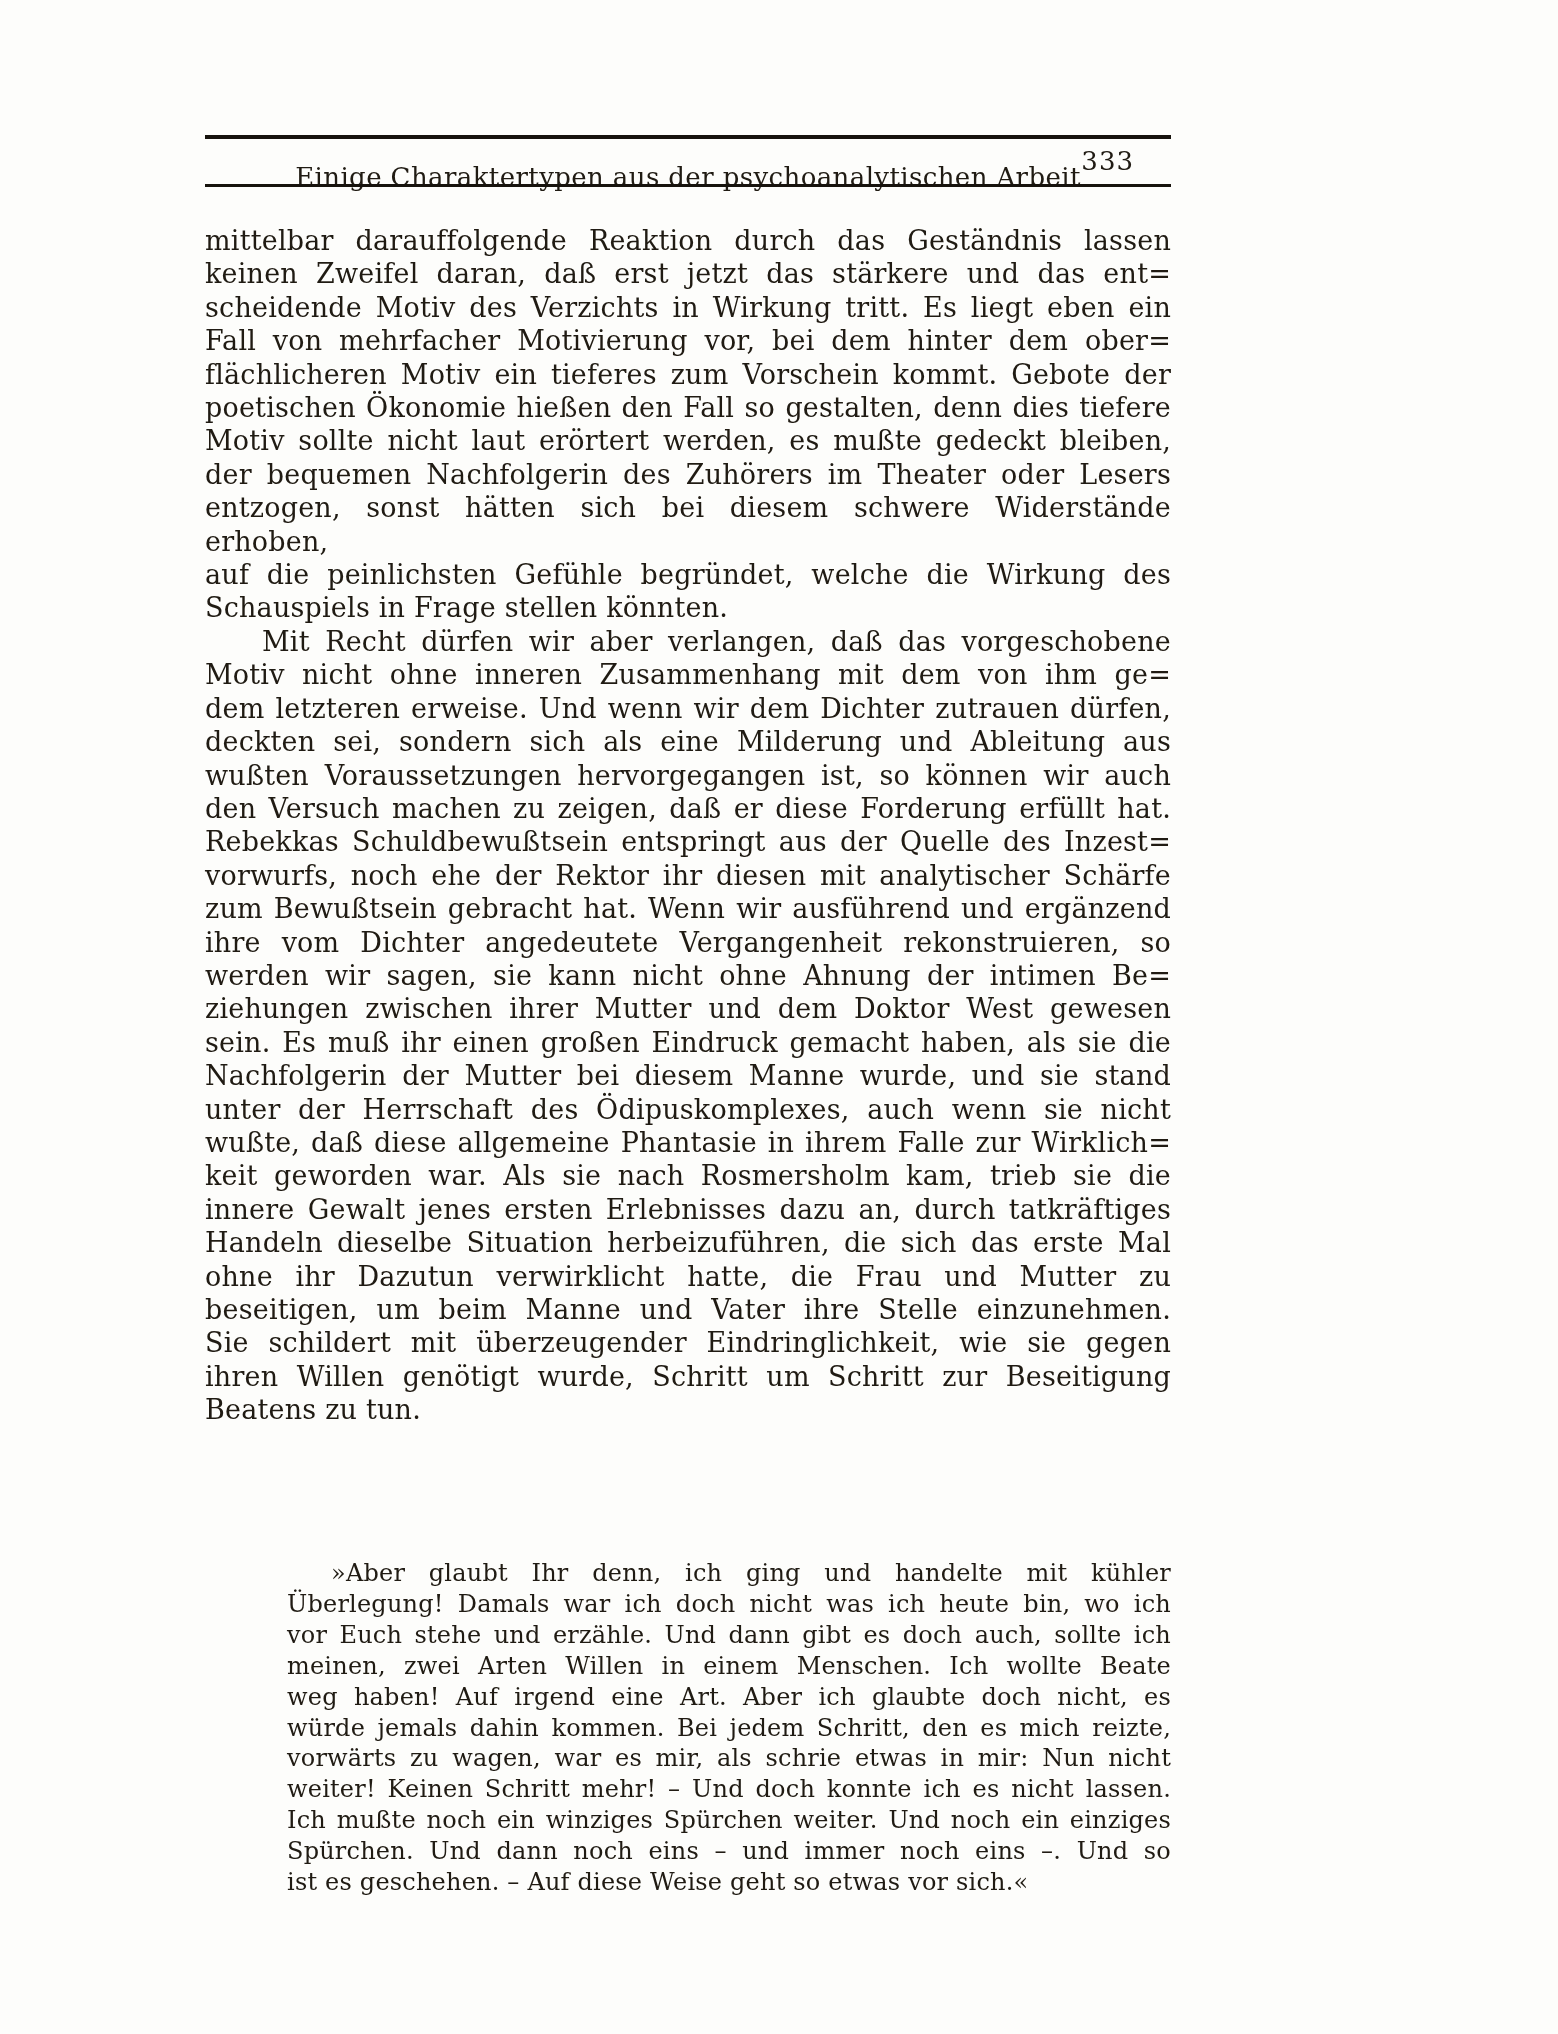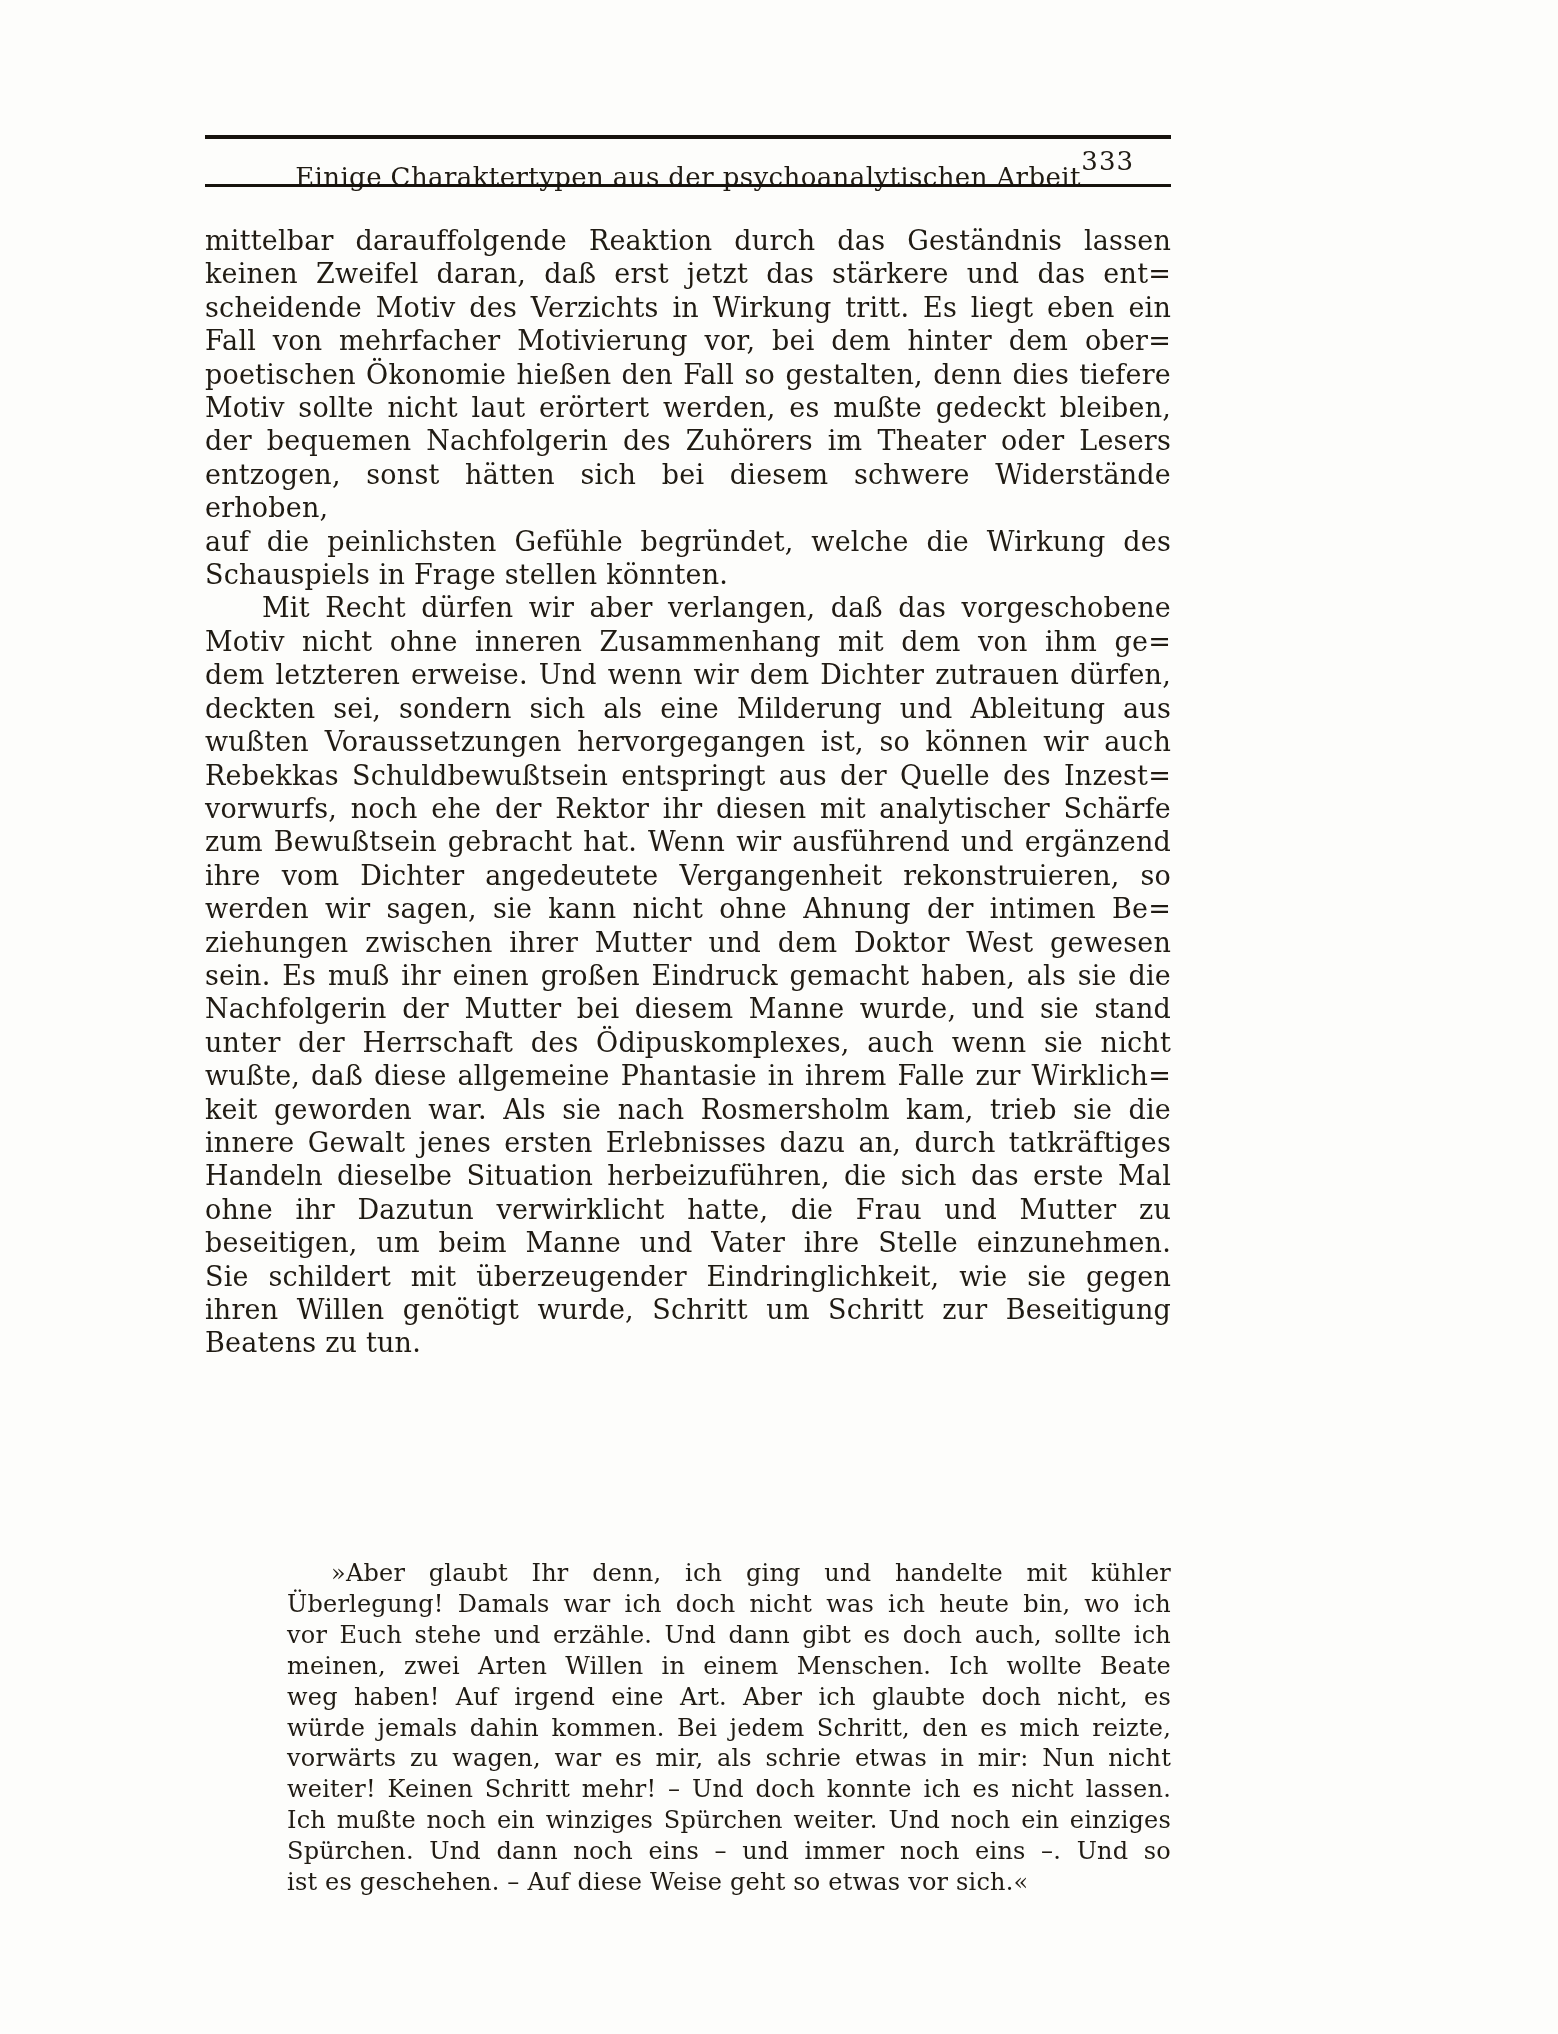--- a/index.html
+++ b/index.html
@@ -94,31 +94,33 @@
     <div class="head-num">333</div>
   </div>
 
   <div class="rule rule-bottom"></div>
 
   <div class="body-text">
       <div class="line">mittelbar darauffolgende Reaktion durch das Geständnis lassen</div>
       <div class="line">keinen Zweifel daran, daß erst jetzt das stärkere und das ent=</div>
       <div class="line">scheidende Motiv des Verzichts in Wirkung tritt. Es liegt eben ein</div>
       <div class="line">Fall von mehrfacher Motivierung vor, bei dem hinter dem ober=</div>
+      <div class="line">flächlicheren Motiv ein tieferes zum Vorschein kommt. Gebote der</div>
       <div class="line">poetischen Ökonomie hießen den Fall so gestalten, denn dies tiefere</div>
       <div class="line">Motiv sollte nicht laut erörtert werden, es mußte gedeckt bleiben,</div>
       <div class="line">der bequemen Nachfolgerin des Zuhörers im Theater oder Lesers</div>
       <div class="line">entzogen, sonst hätten sich bei diesem schwere Widerstände erhoben,</div>
       <div class="line">auf die peinlichsten Gefühle begründet, welche die Wirkung des</div>
       <div class="line last">Schauspiels in Frage stellen könnten.</div>
       <div class="line indent">Mit Recht dürfen wir aber verlangen, daß das vorgeschobene</div>
       <div class="line">Motiv nicht ohne inneren Zusammenhang mit dem von ihm ge=</div>
       <div class="line">dem letzteren erweise. Und wenn wir dem Dichter zutrauen dürfen,</div>
       <div class="line">deckten sei, sondern sich als eine Milderung und Ableitung aus</div>
       <div class="line">wußten Voraussetzungen hervorgegangen ist, so können wir auch</div>
+      <div class="line">den Versuch machen zu zeigen, daß er diese Forderung erfüllt hat.</div>
       <div class="line">Rebekkas Schuldbewußtsein entspringt aus der Quelle des Inzest=</div>
       <div class="line">vorwurfs, noch ehe der Rektor ihr diesen mit analytischer Schärfe</div>
       <div class="line">zum Bewußtsein gebracht hat. Wenn wir ausführend und ergänzend</div>
       <div class="line">ihre vom Dichter angedeutete Vergangenheit rekonstruieren, so</div>
       <div class="line">werden wir sagen, sie kann nicht ohne Ahnung der intimen Be=</div>
       <div class="line">ziehungen zwischen ihrer Mutter und dem Doktor West gewesen</div>
       <div class="line">sein. Es muß ihr einen großen Eindruck gemacht haben, als sie die</div>
       <div class="line">Nachfolgerin der Mutter bei diesem Manne wurde, und sie stand</div>
       <div class="line">unter der Herrschaft des Ödipuskomplexes, auch wenn sie nicht</div>
       <div class="line">wußte, daß diese allgemeine Phantasie in ihrem Falle zur Wirklich=</div>

